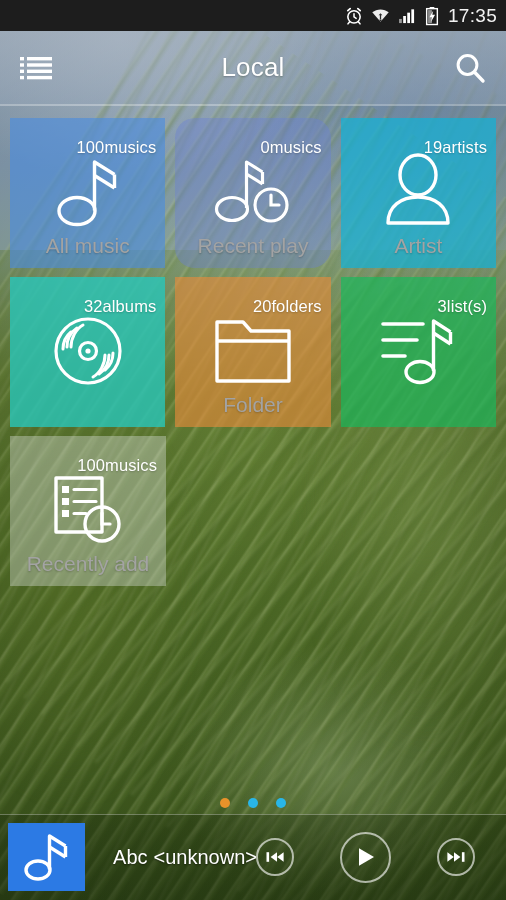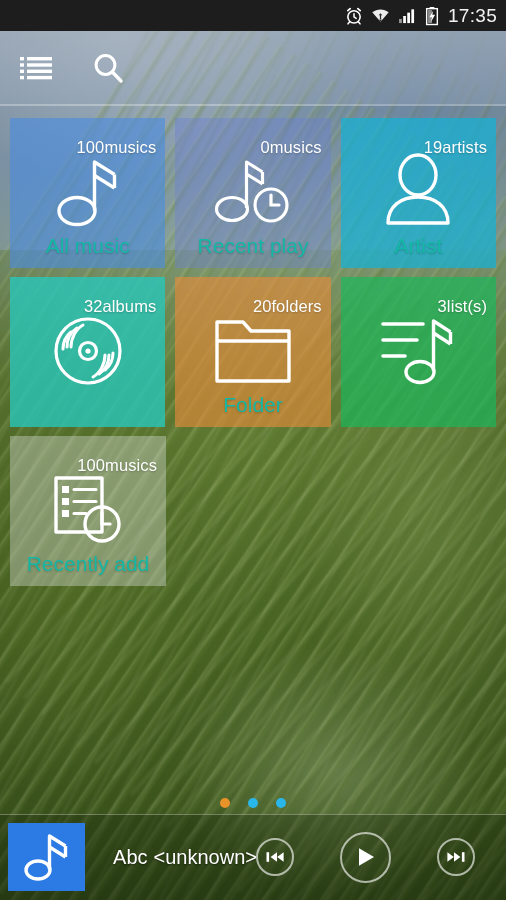--- a/index.html
+++ b/index.html
@@ -118,24 +118,24 @@
     color:#fff; overflow:hidden;
   }
   .tile .count {
     position:absolute; right:9px; top:4px; font-size:16.5px; color:#ffffff;
     text-shadow:0 1px 2px rgba(0,0,0,.22); letter-spacing:.1px;margin-top:16px;
   }
   .tile .glyph { position:absolute; left:0; right:0; top:34px; height:80px;
                  display:flex; align-items:center; justify-content:center; }
   .tile .label {
     position:absolute; left:0; right:0; bottom:10px; text-align:center;
-    font-size:21px; color:#14b8a6; text-shadow:0 1px 2px rgba(0,0,0,.22);
+    font-size:21px; color:#a3a3a3; text-shadow:0 1px 2px rgba(0,0,0,.22);
   }
   .t-allmusic   { background:rgba(74,140,222,.62); }
-  .t-recent     { background:rgba(104,128,212,.40); }
+  .t-recent     { background:rgba(104,128,212,.40);border-radius:20px; }
   .t-artist     { background:rgba(19,178,214,.72); }
   .t-album      { background:rgba(38,200,188,.78); }
   .t-folder     { background:rgba(232,138,58,.62); }
   .t-playlist   { background:rgba(22,186,92,.66); }
   .t-recentadd  { background:rgba(226,234,232,.36); }
 
   
   .dots { position:absolute; left:0; top:796px; width:506px; height:14px; z-index:25;
           display:flex; justify-content:center; gap:18px; align-items:center; }
   .dot { width:10px; height:10px; border-radius:50%; }
@@ -214,20 +214,21 @@
         <rect x="1" y="4" width="4" height="3.4" fill="#fff"></rect>
         <rect x="8" y="4" width="25" height="3.4" fill="#fff"></rect>
         <rect x="1" y="10.3" width="4" height="3.4" fill="#fff"></rect>
         <rect x="8" y="10.3" width="25" height="3.4" fill="#fff"></rect>
         <rect x="1" y="16.6" width="4" height="3.4" fill="#fff"></rect>
         <rect x="8" y="16.6" width="25" height="3.4" fill="#fff"></rect>
         <rect x="1" y="22.9" width="4" height="3.4" fill="#fff"></rect>
         <rect x="8" y="22.9" width="25" height="3.4" fill="#fff"></rect>
       </svg>
     </div>
+    <div class="ab-title">Local</div>
     <div class="ab-right">
       <svg width="34" height="34" viewBox="0 0 34 34">
         <circle cx="14.5" cy="14" r="9.4" fill="none" stroke="#fff" stroke-width="3"></circle>
         <path d="M21.4 21 30 30" stroke="#fff" stroke-width="3.4" stroke-linecap="round"></path>
       </svg>
     </div>
   </div>
   <div class="ab-sep"></div>
 
   <div class="grid">

